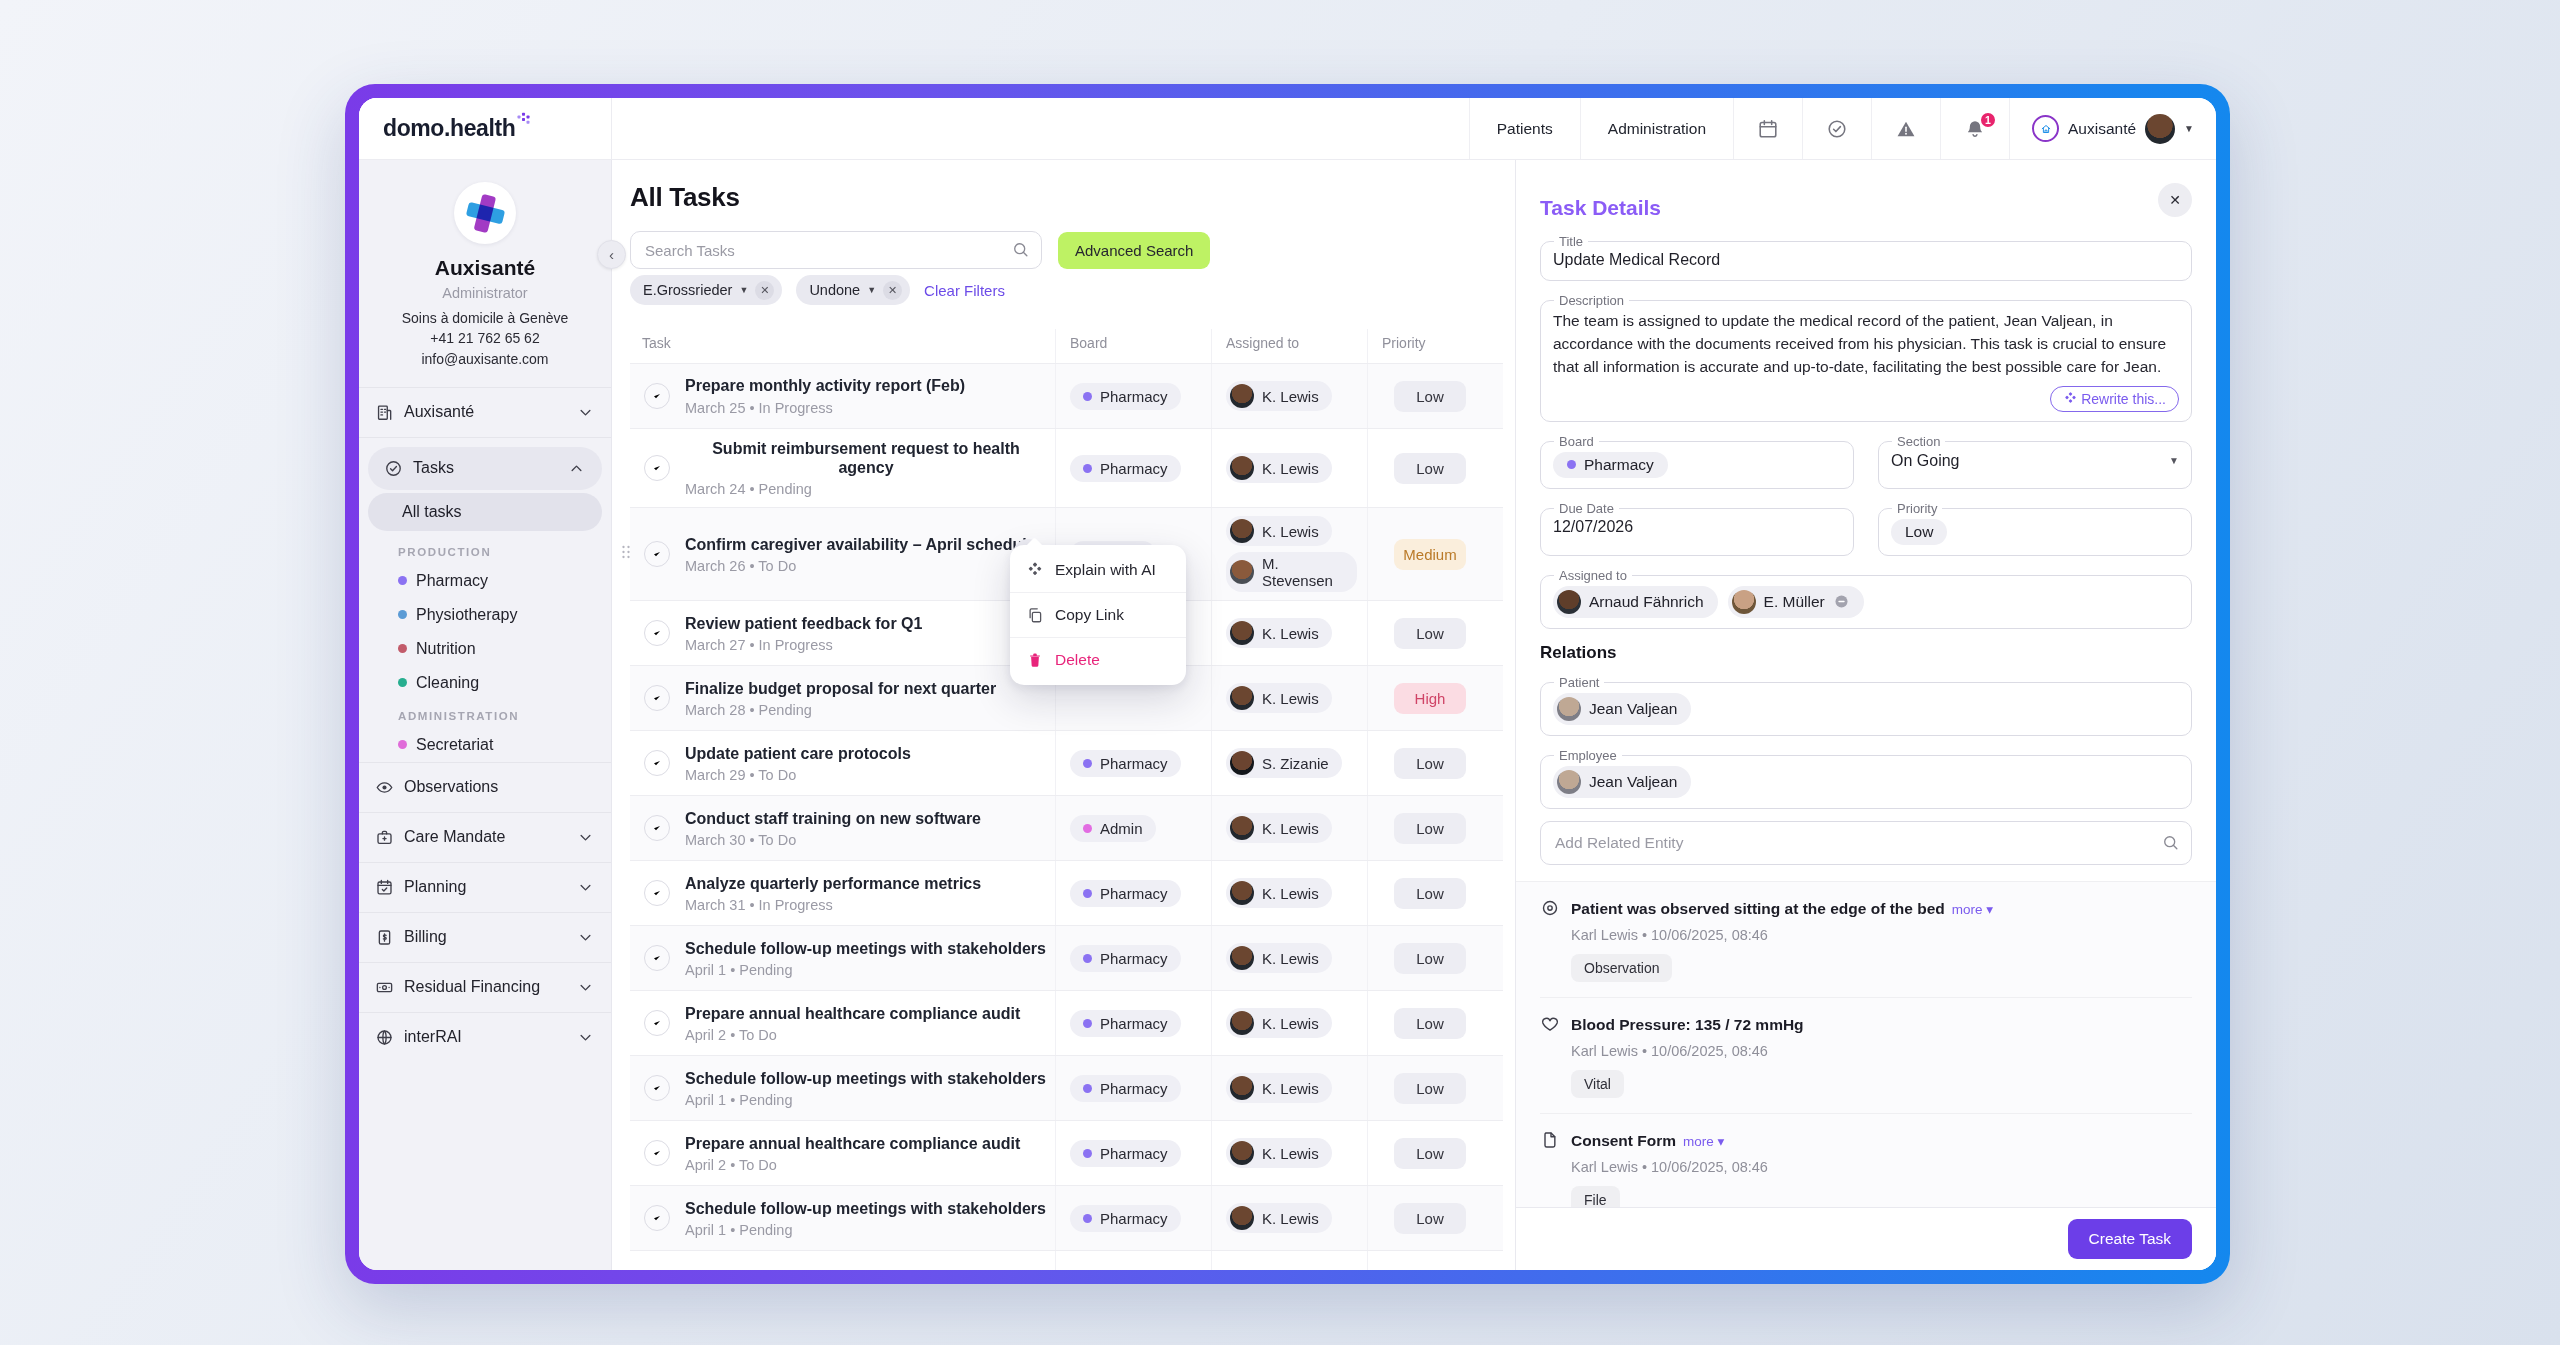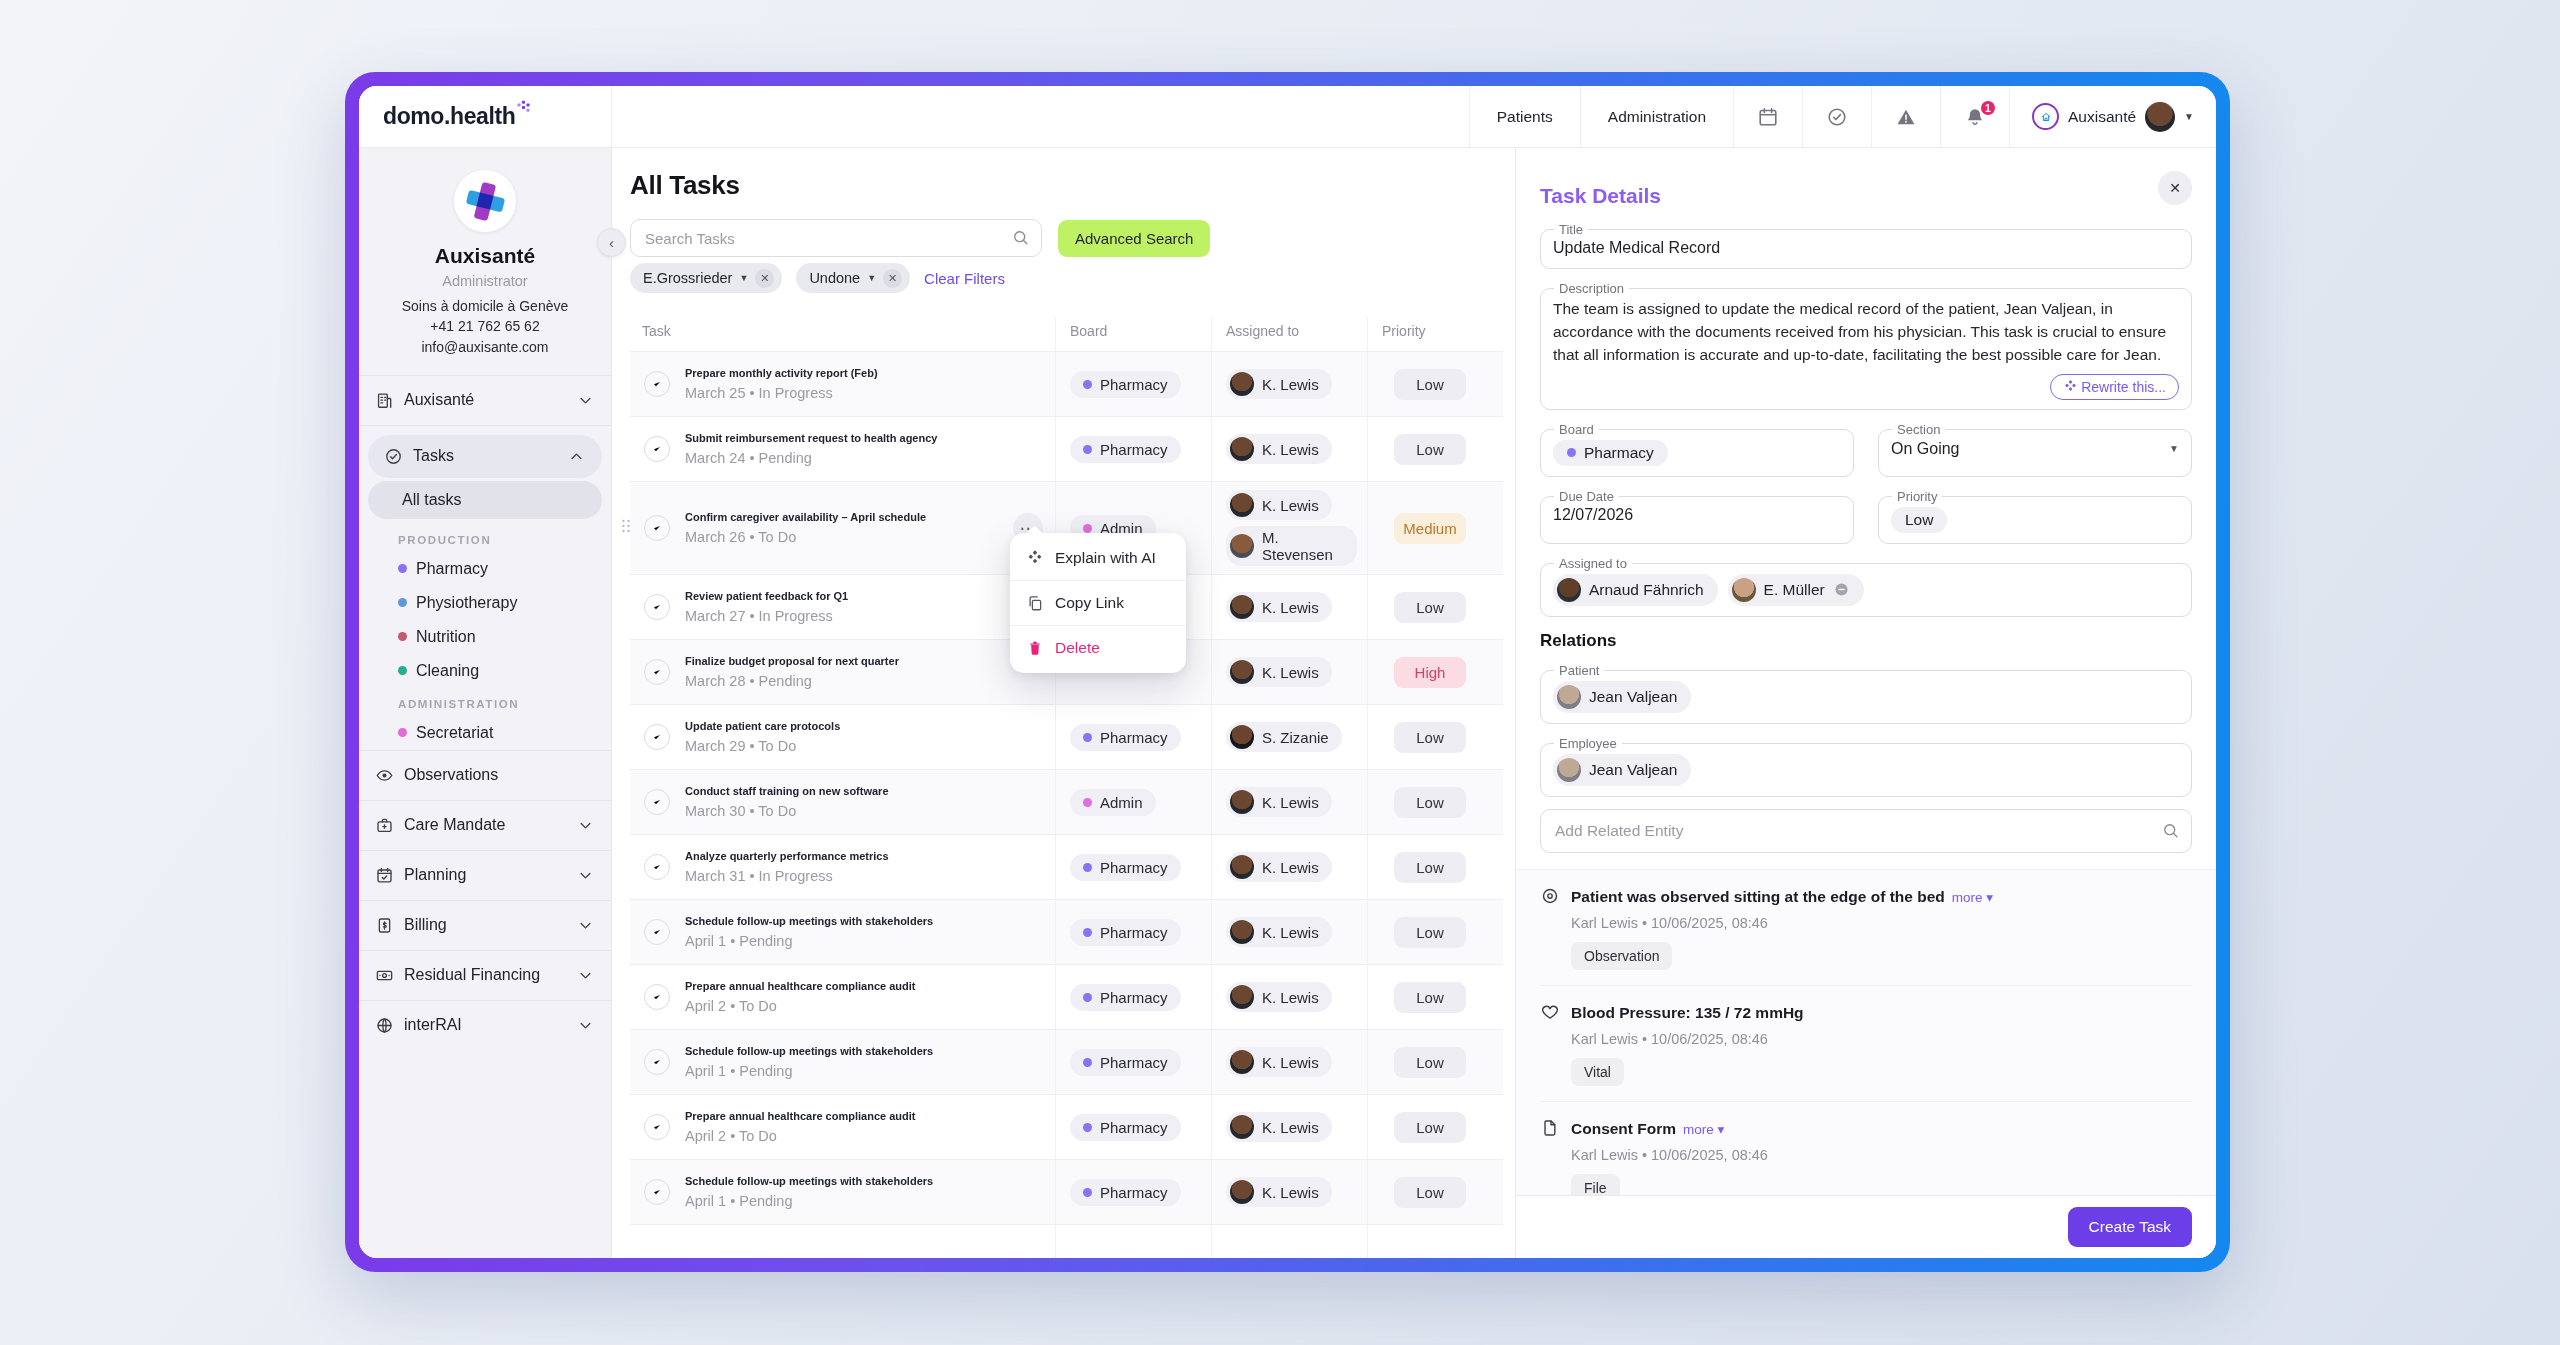--- a/index.html
+++ b/index.html
@@ -1,21 +1,21 @@
 <!DOCTYPE html>
 <html><head>
 <meta charset="utf-8">
 <style>
   * { margin:0; padding:0; box-sizing:border-box; }
   html,body { width:2560px; height:1345px; font-family:"Liberation Sans","DejaVu Sans",sans-serif; }
   body { position:relative; overflow:hidden;
          background:linear-gradient(125deg,#F2F4F9 0%,#E7ECF4 45%,#D9E1ED 100%); }
 
   
-  .frame { position:absolute; left:345px; top:72px; width:1885px; height:1200px;
+  .frame { position:absolute; left:345px; top:84px; width:1885px; height:1200px;
            border-radius:30px; padding:14px;
            background:linear-gradient(90deg,#7A3BE8 0%,#6B52EC 30%,#1488EE 100%);
            box-shadow:0 24px 70px rgba(40,60,120,.20); }
   .app { width:100%; height:100%; background:#fff; border-radius:18px; overflow:hidden;
          display:flex; flex-direction:column; }
 
   
   .topbar { flex:0 0 62px; display:flex; align-items:stretch; background:#fff;
             border-bottom:1px solid #ECECF1; }
   .logo-wrap { width:253px; flex:none; display:flex; align-items:center; padding-left:24px;
@@ -102,21 +102,21 @@
   .thead { color:#90909B; font-size:14px; padding:0; }
   .th { padding:6px 0 12px 14px; }
   .th:first-child { padding-left:12px; }
   .cell-b { border-left:1px solid #F1F1F5; }
   .trow { min-height:65px; border-top:1px solid #EDEDF1; position:relative; cursor:pointer; }
   .rows .trow:nth-child(odd) { background:#FAFAFC; }
   .c-task { display:flex; align-items:center; gap:15px; padding:10px 8px 10px 14px; }
   .checkring { width:26px; height:26px; border:1.6px solid #DCDCE4; border-radius:50%; flex:none;
                color:#D8D8E1; display:flex; align-items:center; justify-content:center; }
   .checkring svg { width:16px; height:16px; }
-  .t-title { font-size:11px; font-weight:600; color:#202430; margin-bottom:4px; line-height:1.2;text-align:center; }
+  .t-title { font-size:16px; font-weight:600; color:#202430; margin-bottom:4px; line-height:1.2;text-align:center; }
   .t-meta { font-size:14.5px; color:#9A9AA5; }
   .c-board, .c-assign, .c-prio { display:flex; flex-direction:column; justify-content:center;
                                  align-items:flex-start; gap:6px; padding:8px 10px 8px 14px; }
   .c-prio { padding-left:26px; }
   .board-chip { display:inline-flex; align-items:center; gap:8px; background:#EFEFF5;
                 border-radius:14px; padding:5px 13px; font-size:15px; color:#2A2A33; }
   .assign-chip { display:inline-flex; align-items:center; gap:8px; background:#EFEFF5;
                  border-radius:16px; padding:3px 13px 3px 4px; font-size:15px; color:#2A2A33; }
   .avatar { width:24px; height:24px; border-radius:50%; flex:none; }
   .prio-badge { width:72px; text-align:center; border-radius:9px; padding:7px 0; font-size:15px;

